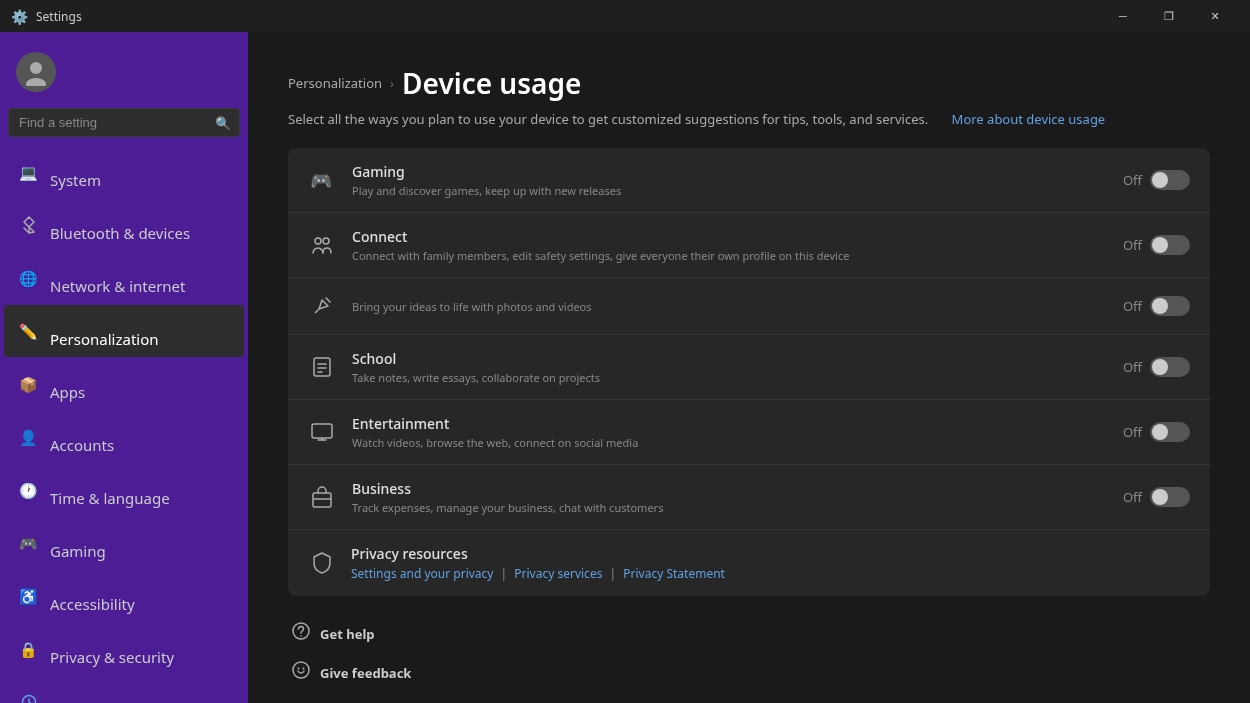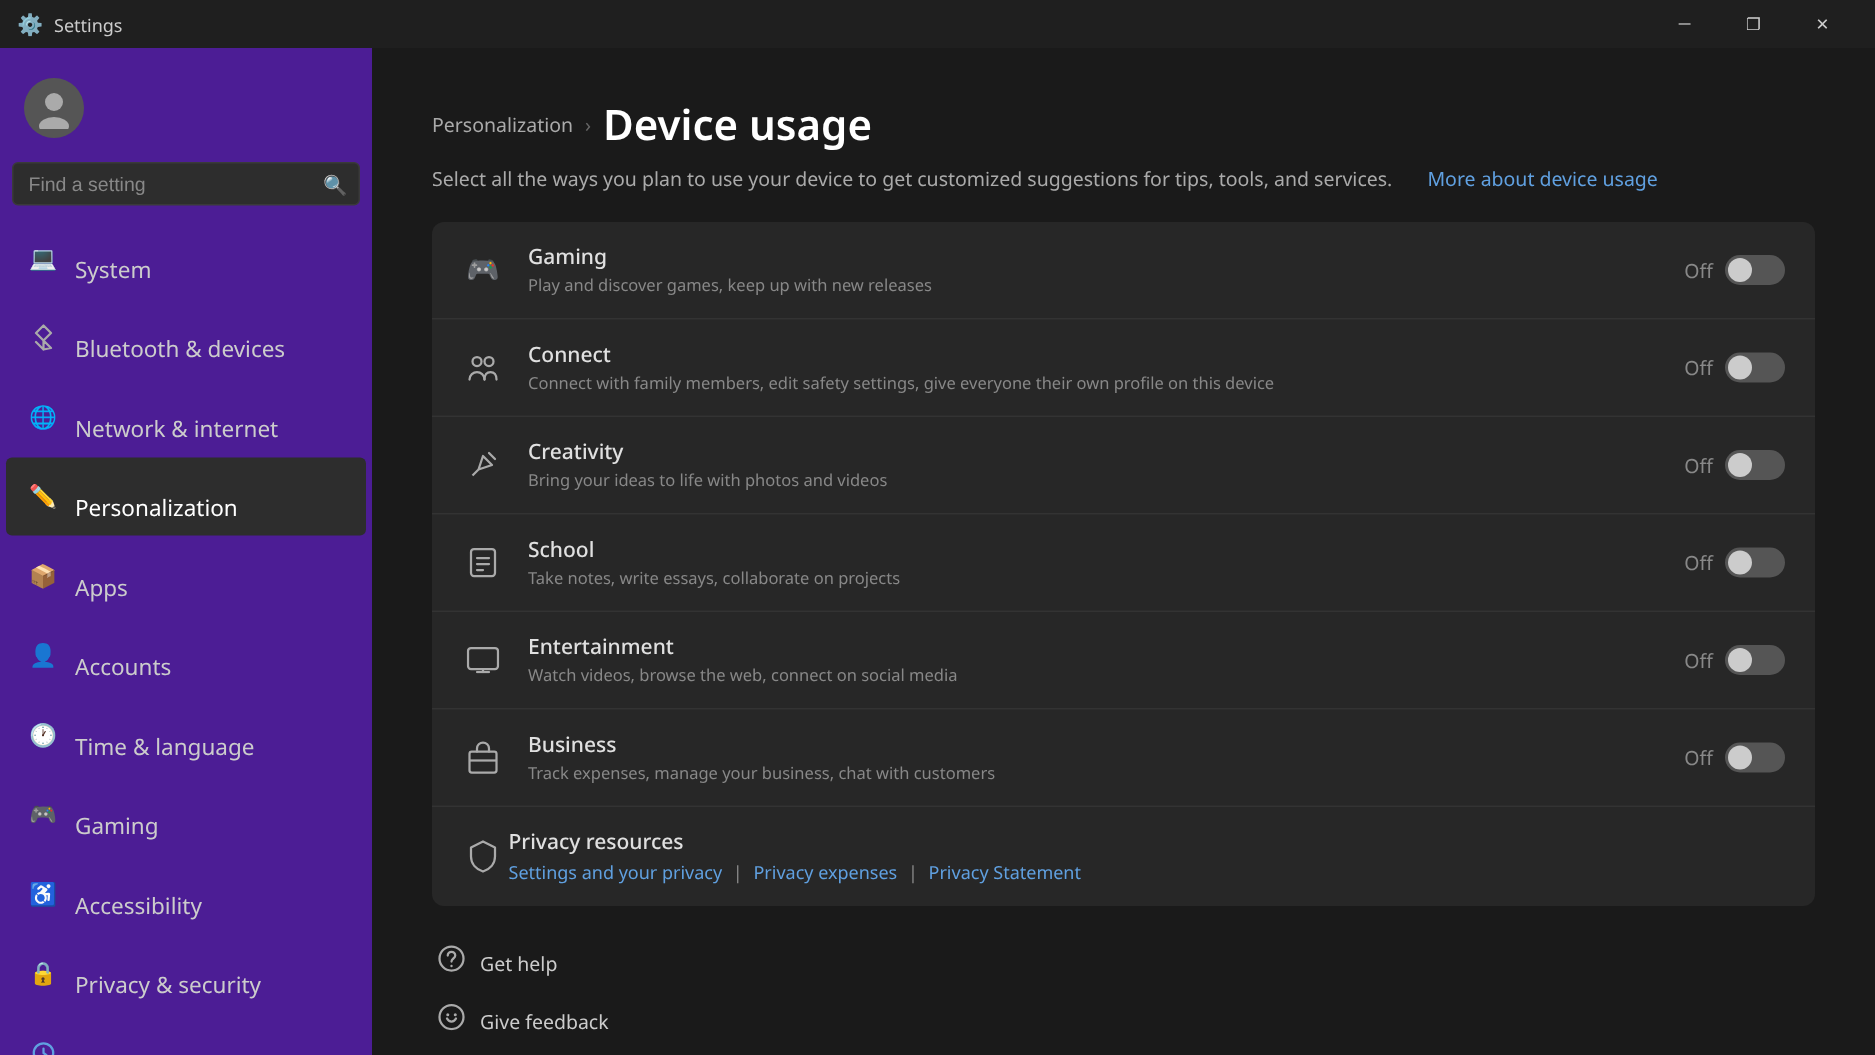--- a/index.html
+++ b/index.html
@@ -240,21 +240,21 @@
       top: 2px;
       left: 2px;
       transition: left 0.2s;
     }
 
     
     .privacy-row {
       display: flex;
       align-items: center;
       padding: 14px 20px;
-      gap: 3px;
+      gap: 15px;
       justify-content: center;
     }
     .privacy-links {
       font-size: 12px;
       color: #60a0e0;
     }
     .privacy-links span {
       color: #888;
       margin: 0 4px;
     }
@@ -266,20 +266,21 @@
       gap: 4px;
     }
     .footer-link {
       display: flex;
       align-items: center;
       gap: 10px;
       padding: 6px 4px;
       cursor: pointer;
       color: #ccc;
       font-size: 13px;
+      font-weight: bold;
     }
     .footer-link-icon {
       font-size: 16px;
     }
   </style>
 </head>
 <body>
 
 <div class="titlebar">
   <div class="titlebar-icon">⚙️</div>
@@ -413,21 +414,20 @@
       </div>
 
       <div class="setting-row">
         <div class="setting-icon">
           <svg width="20" height="20" viewBox="0 0 20 20" fill="none">
             <path d="M3 17L7 13M7 13L10 4L16 10L7 13Z" stroke="#aaa" stroke-width="1.5" stroke-linejoin="round"></path>
             <path d="M14 2L18 6" stroke="#aaa" stroke-width="1.5" stroke-linecap="round"></path>
           </svg>
         </div>
         <div class="setting-text">
-          <div class="setting-title">Creativity</div>
           <div class="setting-desc">Bring your ideas to life with photos and videos</div>
         </div>
         <div class="toggle-wrap">
           <span class="toggle-label">Off</span>
           <div class="toggle"></div>
         </div>
       </div>
 
       <div class="setting-row">
         <div class="setting-icon">
@@ -488,21 +488,21 @@
         <div class="setting-icon">
           <svg width="20" height="22" viewBox="0 0 20 22" fill="none">
             <path d="M10 1L2 5v6c0 5 3.5 8.5 8 10 4.5-1.5 8-5 8-10V5L10 1z" stroke="#aaa" stroke-width="1.5" stroke-linejoin="round"></path>
           </svg>
         </div>
         <div class="setting-text">
           <div class="setting-title">Privacy resources</div>
           <div class="privacy-links">
             <a href="#" style="color:#60a0e0;text-decoration:none;">Settings and your privacy</a>
             <span> | </span>
-            <a href="#" style="color:#60a0e0;text-decoration:none;">Privacy expenses</a>
+            <a href="#" style="color:#60a0e0;text-decoration:none;">Privacy services</a>
             <span> | </span>
             <a href="#" style="color:#60a0e0;text-decoration:none;">Privacy Statement</a>
           </div>
         </div>
       </div>
     </div>
 
     <div class="footer-links">
       <div class="footer-link">
         <span class="footer-link-icon">

